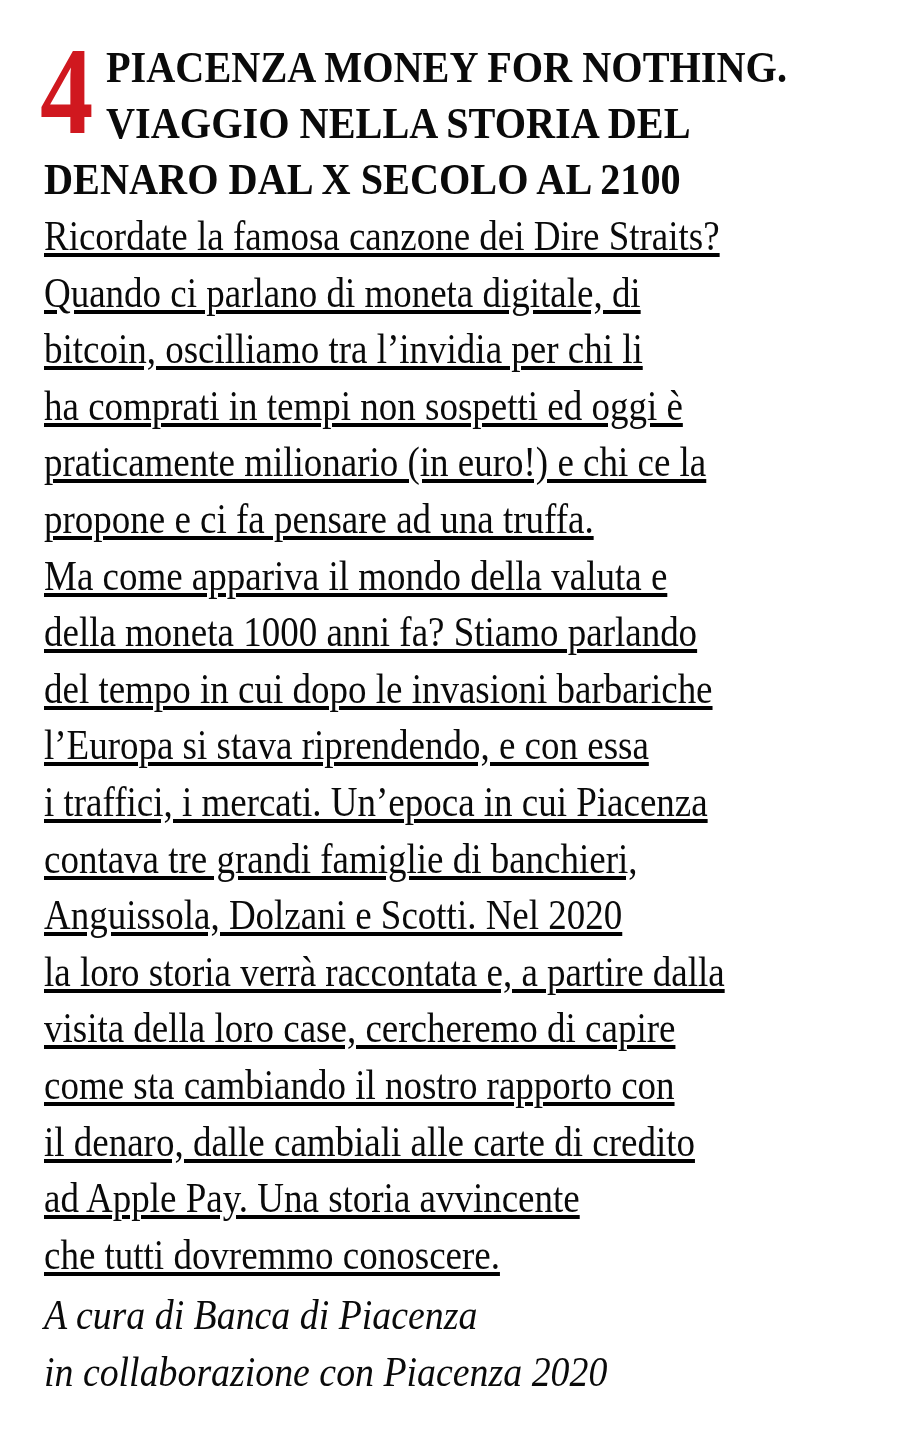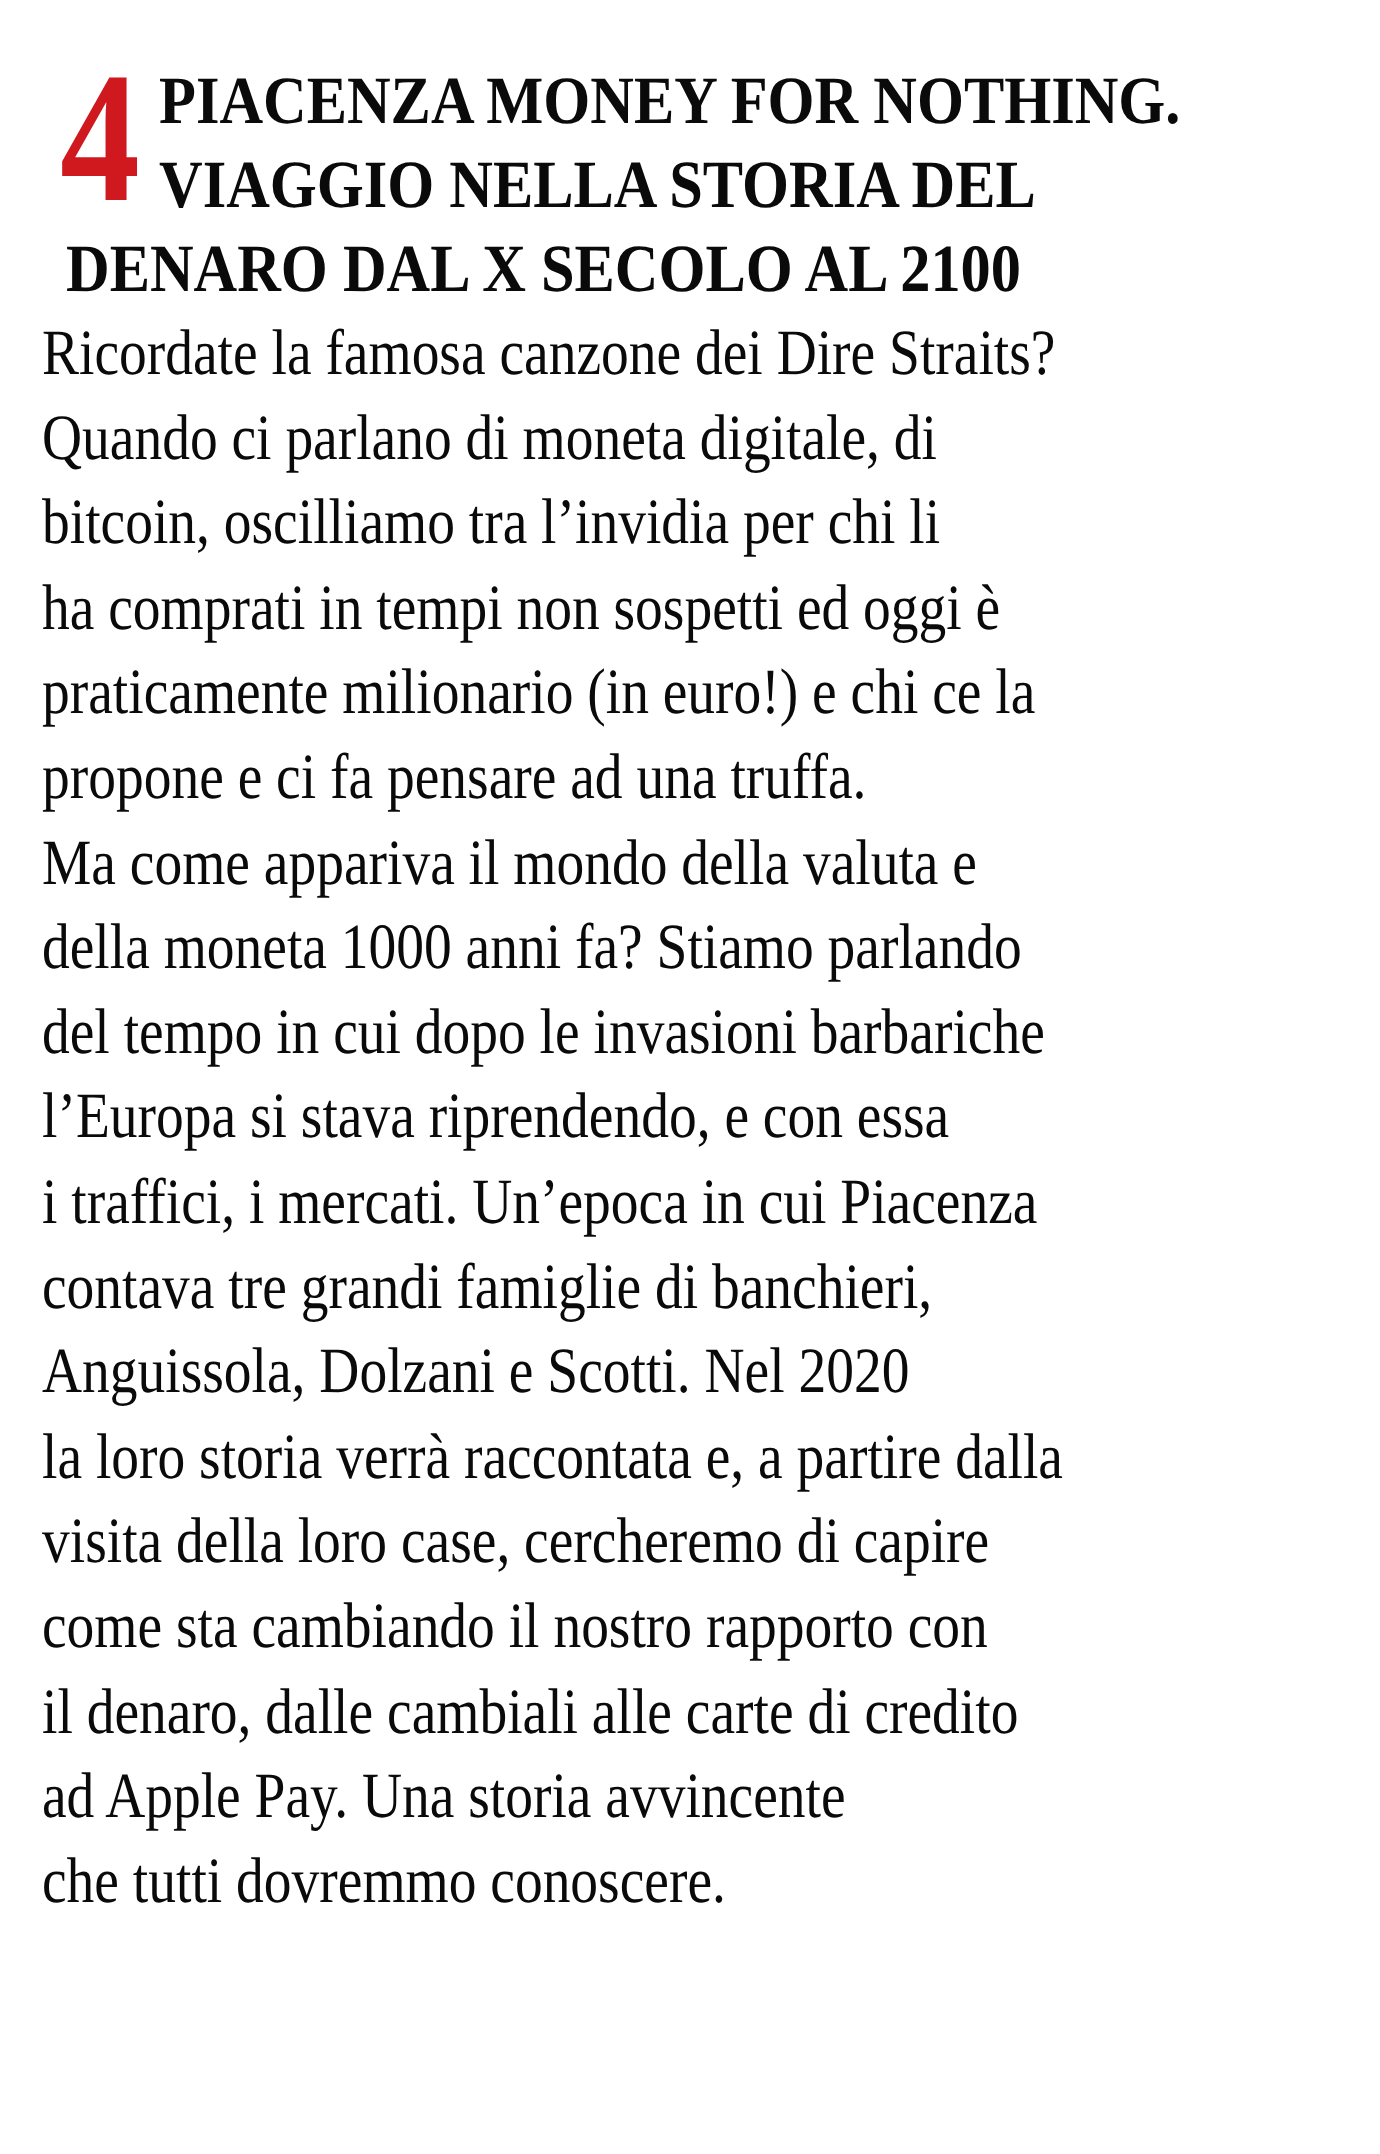--- a/index.html
+++ b/index.html
@@ -15,21 +15,21 @@
     .hline {
       position: absolute; white-space: nowrap;
       font-family: "Liberation Serif", serif; font-weight: bold;
       font-size: 45px; line-height: 56px; color: #0a0a0a;
       transform-origin: left top;
     }
     .h1 { left: 106px; top: 39px; transform: scaleX(0.895); }
     .h2 { left: 106px; top: 95px; transform: scaleX(0.895); }
     .h3 { left: 44px; top: 151px; transform: scaleX(0.895); }
 
-    .body { position: absolute; left: 28px; top: 208px; }
+    .body { position: absolute; left: 44px; top: 208px; text-decoration: underline; }
     .bline {
       display: block; white-space: nowrap;
       font-family: "Liberation Serif", serif;
       font-size: 43px; line-height: 56.6px; height: 56.6px; color: #0a0a0a;
       transform: scaleX(0.86); transform-origin: left top;
     }
     .credits { position: absolute; left: 44px; top: 1286px; }
     .cline {
       display: block; white-space: nowrap;
       font-family: "Liberation Serif", serif; font-style: italic;
@@ -62,13 +62,17 @@
     <span class="bline">contava tre grandi famiglie di banchieri,</span>
     <span class="bline">Anguissola, Dolzani e Scotti. Nel 2020</span>
     <span class="bline">la loro storia verrà raccontata e, a partire dalla</span>
     <span class="bline">visita della loro case, cercheremo di capire</span>
     <span class="bline">come sta cambiando il nostro rapporto con</span>
     <span class="bline">il denaro, dalle cambiali alle carte di credito</span>
     <span class="bline">ad Apple Pay. Una storia avvincente</span>
     <span class="bline">che tutti dovremmo conoscere.</span>
   </div>
 
+  <div class="credits">
+    <span class="cline">A cura di Banca di Piacenza</span>
+    <span class="cline">in collaborazione con Piacenza 2020</span>
+  </div>
 </div>
 
 </body></html>

